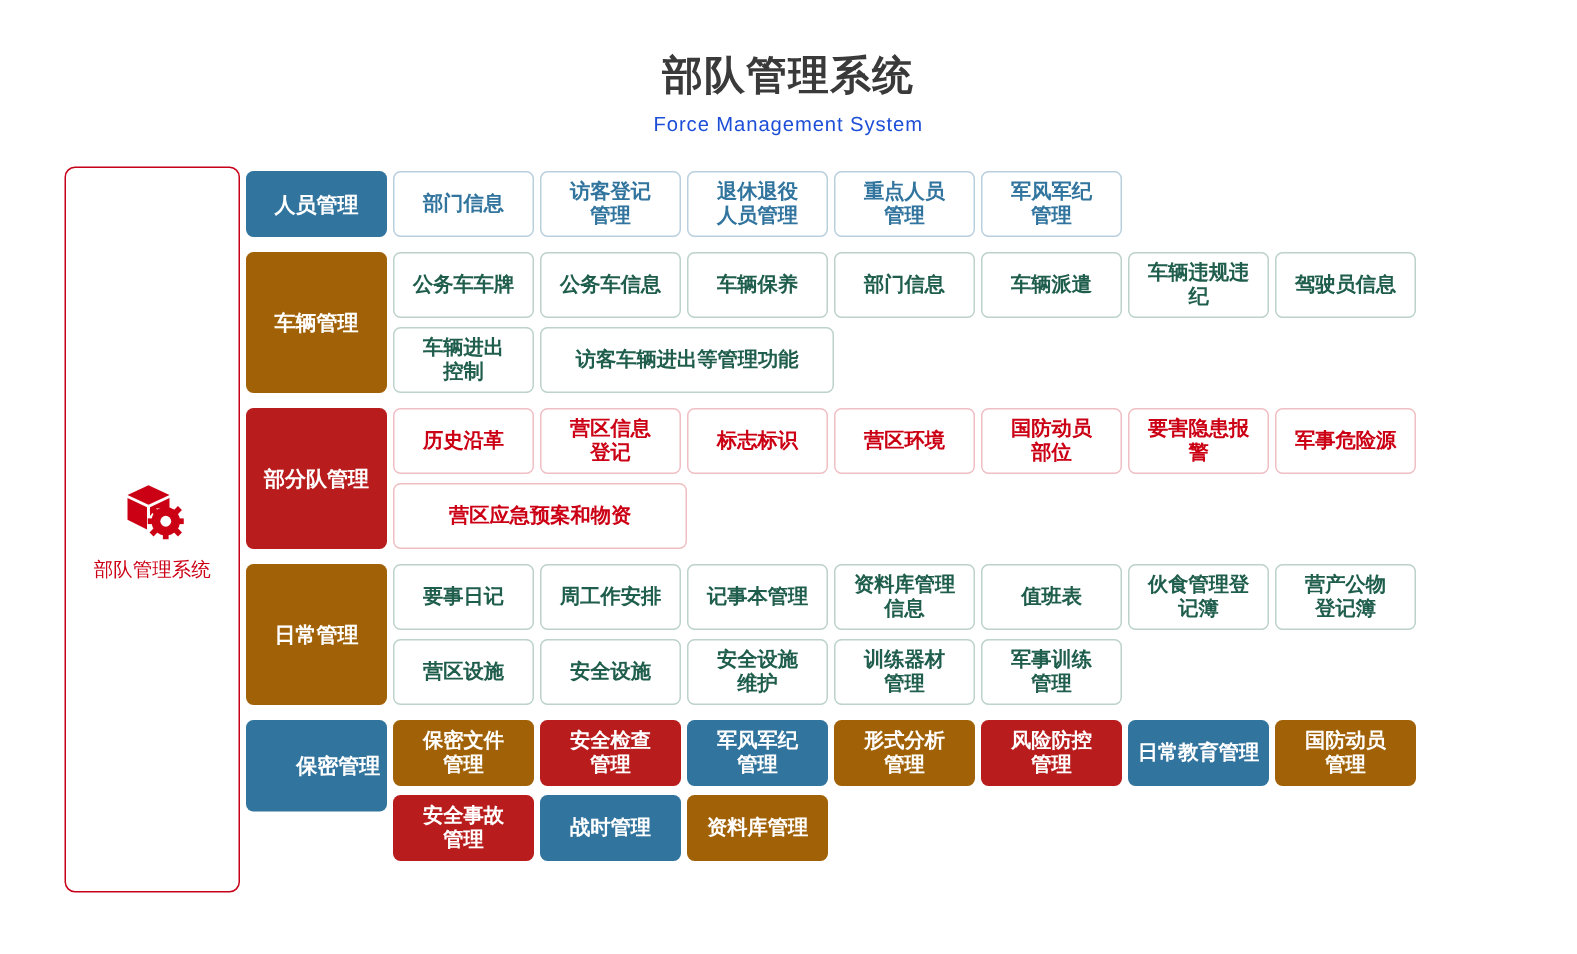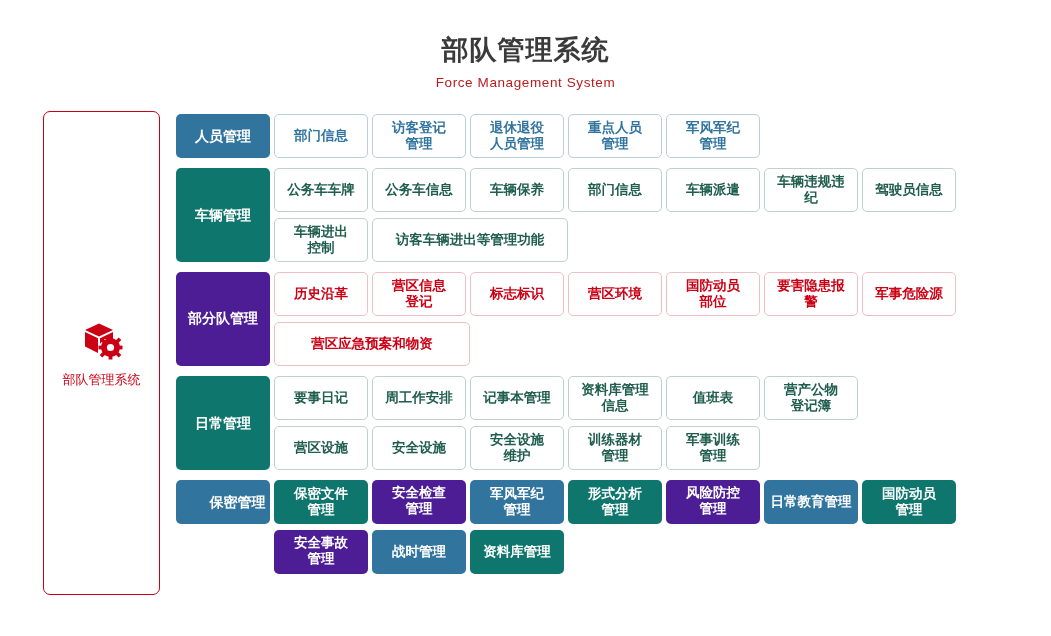--- a/index.html
+++ b/index.html
@@ -23,21 +23,21 @@
   }
   .header .title {
     font-size: 27px;
     font-weight: bold;
     color: #3a3a3a;
     letter-spacing: 1px;
     line-height: 1.2;
   }
   .header .subtitle {
     font-size: 13.5px;
-    color: #b91c1c;
+    color: #1d4ed8;
     margin-top: 9px;
     letter-spacing: 0.6px;
   }
 
   
   .body-wrap {
     display: flex;
     align-items: flex-start;
     padding: 21px 0 0 0;
   }
@@ -61,21 +61,21 @@
     line-height: 0;
   }
   .sidebar-label {
     font-size: 13px;
     color: #cc0014;
     white-space: nowrap;
   }
 
   
   .grid {
-    margin-left: 16px;
+    margin-left: 4px;
     flex: 1;
   }
   .section {
     display: flex;
     align-items: stretch;
     margin-bottom: 4px;
   }
   .cat {
     width: 94px;
     flex: none;
@@ -119,22 +119,22 @@
   .w1 { width: 94px; }
   .w2 { width: 196px; text-align: center; }
 
   
   .tile.outline-blue  { background:#fff; border:1px solid #b9cfdd; color:#31749e; }
   .tile.outline-green { background:#fff; border:1px solid #bcd2cb; color:#1f5d4c; }
   .tile.outline-red   { background:#fff; border:1px solid #f0bfc4; color:#cc0014; }
 
   
   .tile.fill-blue,  .cat.fill-blue  { background:#31749e; color:#fff; }
-  .tile.fill-green, .cat.fill-green { background:#0f766e; color:#fff; }
-  .tile.fill-red,   .cat.fill-red   { background:#4c1d95; color:#fff;font-family:Liberation Mono, monospace; }
+  .tile.fill-green, .cat.fill-green { background:#a16207; color:#fff; }
+  .tile.fill-red,   .cat.fill-red   { background:#b91c1c; color:#fff; }
 </style>
 </head>
 <body>
 
 <div class="header">
   <div class="title">部队管理系统</div>
   <div class="subtitle">Force Management System</div>
 </div>
 
 <div class="body-wrap">
@@ -224,37 +224,38 @@
       <div class="section">
         <div class="cat fill-green">日常管理</div>
         <div class="rows">
           <div class="row">
             <div class="tile outline-green w1">要事日记</div>
             <div class="tile outline-green w1">周工作安排</div>
             <div class="tile outline-green w1">记事本管理</div>
             <div class="tile outline-green w1">资料库管理
 信息</div>
             <div class="tile outline-green w1">值班表</div>
+            <div class="tile outline-green w1">伙食管理登记簿</div>
             <div class="tile outline-green w1">营产公物
 登记簿</div>
           </div>
           <div class="row">
             <div class="tile outline-green w1">营区设施</div>
             <div class="tile outline-green w1">安全设施</div>
             <div class="tile outline-green w1">安全设施
 维护</div>
             <div class="tile outline-green w1">训练器材
 管理</div>
             <div class="tile outline-green w1">军事训练
 管理</div>
           </div>
         </div>
       </div>
       <div class="section">
-        <div class="cat fill-blue" style="height: 44px; align-self: flex-start; padding-left: 29px;">保密管理</div>
+        <div class="cat fill-blue" style="height: 61px; align-self: flex-start; padding-left: 29px;">保密管理</div>
         <div class="rows">
           <div class="row">
             <div class="tile fill-green w1">保密文件
 管理</div>
             <div class="tile fill-red w1">安全检查
 管理</div>
             <div class="tile fill-blue w1">军风军纪
 管理</div>
             <div class="tile fill-green w1">形式分析
 管理</div>

